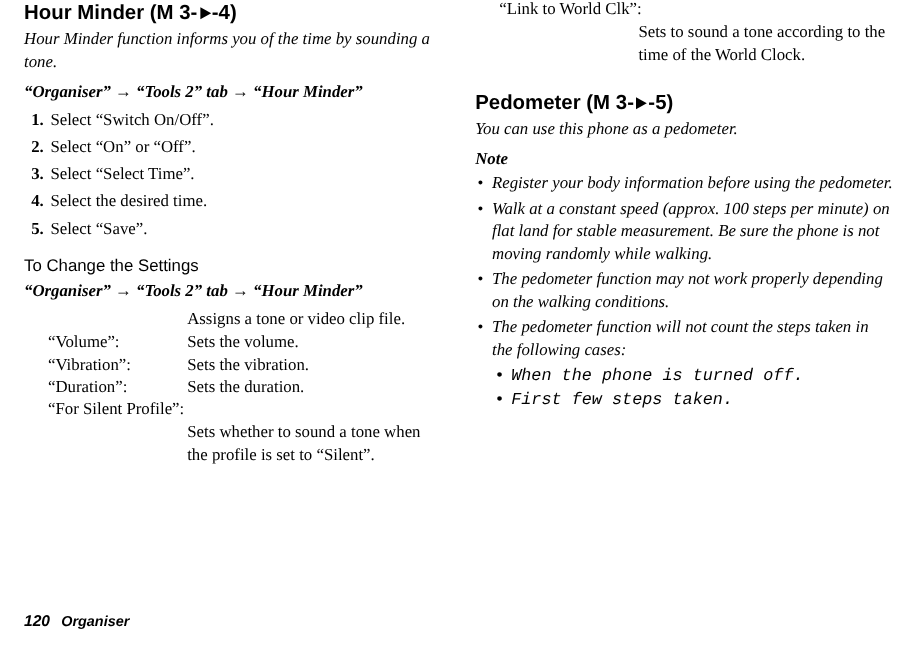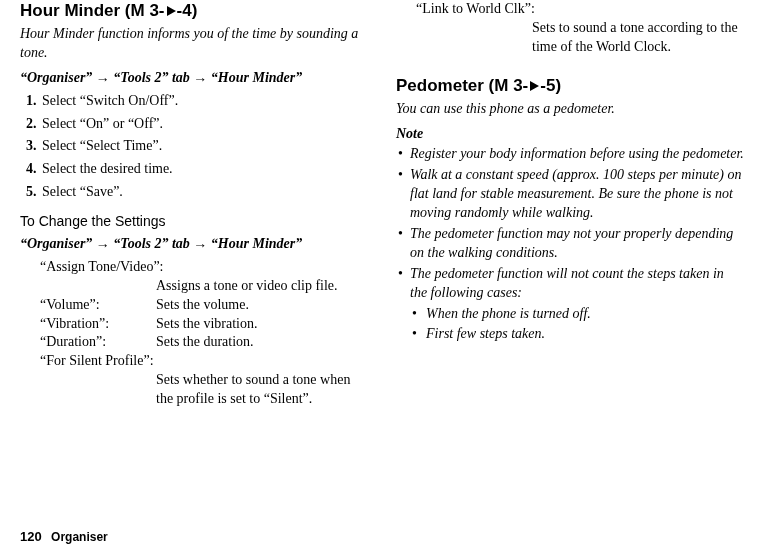--- a/index.html
+++ b/index.html
@@ -111,38 +111,40 @@
     }
     ul.notes ul {
       list-style: none;
       padding-left: 0;
       margin-top: 2px;
     }
     ul.notes ul li {
       padding-left: 16px;
       position: relative;
       margin-bottom: 2px;
+      font-family: Liberation Mono, monospace;
     }
     ul.notes ul li::before {
       content: "•";
       position: absolute;
       left: 2px;
       font-style: normal;
     }
     .col2-top {
       margin-left: 20px;
       margin-bottom: 18px;
     }
     .footer {
       position: absolute;
-      bottom: 6px;
+      bottom: 25px;
       left: 20px;
       font-family: Arial, Helvetica, sans-serif;
       font-size: 12px;
       font-weight: bold;
+      font-style: italic;
     }
     .footer-num {
       font-size: 13px;
       margin-right: 6px;
     }
   </style>
 </head>
 <body>
 
 <div class="columns">
@@ -165,21 +167,20 @@
       <li>Select “On” or “Off”.</li>
       <li>Select “Select Time”.</li>
       <li>Select the desired time.</li>
       <li>Select “Save”.</li>
     </ol>
     <div class="subheading">To Change the Settings</div>
     <div class="breadcrumb">
       <span>“Organiser”</span> <span class="arrow">→</span> <span>“Tools 2” tab</span> <span class="arrow">→</span> <span>“Hour Minder”</span>
     </div>
     <div class="defs">
-      <div class="def-full-label">“Assign Tone/Video”:</div>
       <div class="def-full-value">Assigns a tone or video clip file.</div>
       <div class="def-row">
         <div class="def-label">“Volume”:</div>
         <div class="def-value">Sets the volume.</div>
       </div>
       <div class="def-row">
         <div class="def-label">“Vibration”:</div>
         <div class="def-value">Sets the vibration.</div>
       </div>
       <div class="def-row">
@@ -203,21 +204,21 @@
         <span>(M 3-</span><svg class="tri" width="12" height="12" viewBox="0 0 12 12">
             <polygon points="2,1 11,6 2,11" fill="#000"></polygon>
           </svg><span>-5)</span>
       </span>
     </div>
     <div class="intro">You can use this phone as a pedometer.</div>
     <div class="note-title">Note</div>
     <ul class="notes">
       <li>Register your body information before using the pedometer.</li>
       <li>Walk at a constant speed (approx. 100 steps per minute) on flat land for stable measurement. Be sure the phone is not moving randomly while walking.</li>
-      <li>The pedometer function may not your properly depending on the walking conditions.</li>
+      <li>The pedometer function may not work properly depending on the walking conditions.</li>
       <li>
         <span>The pedometer function will not count the steps taken in the following cases:</span>
         <ul>
           <li>When the phone is turned off.</li>
           <li>First few steps taken.</li>
         </ul>
       </li>
     </ul>
   </div>
 </div>

